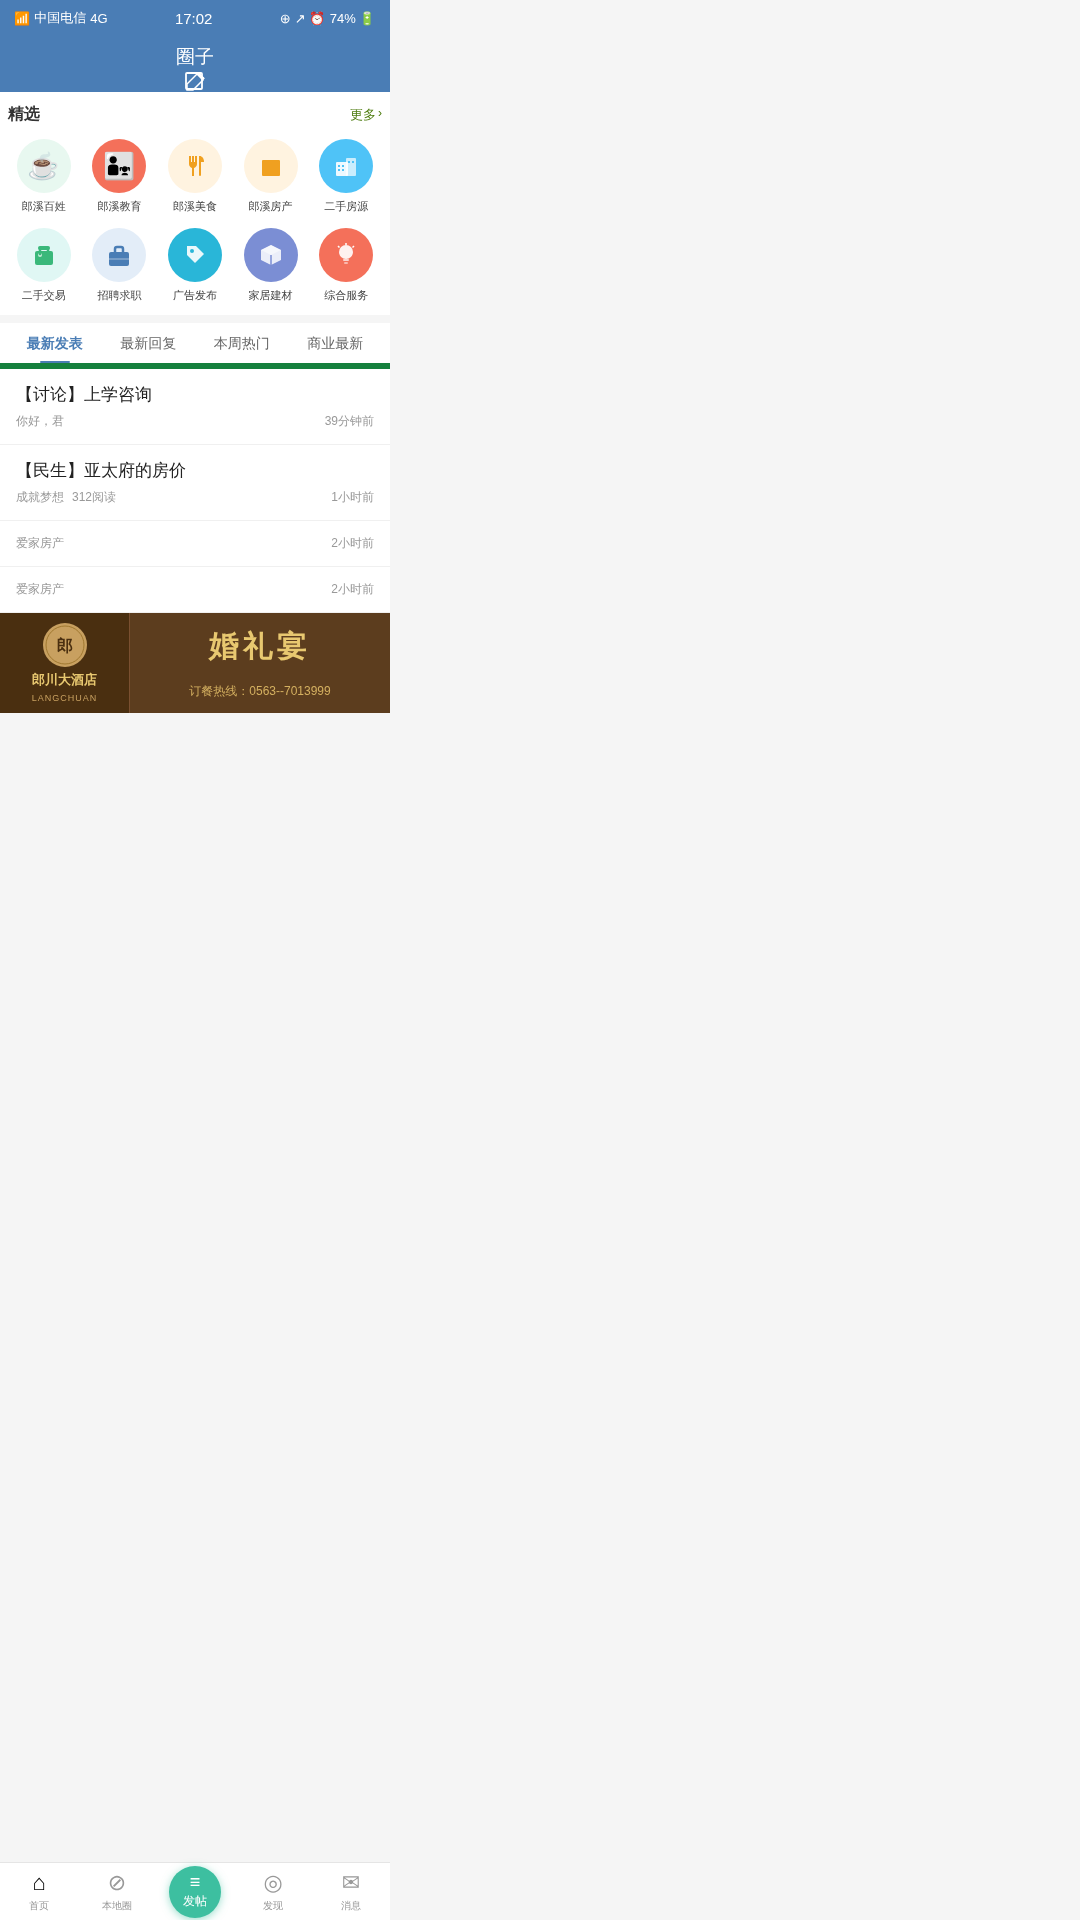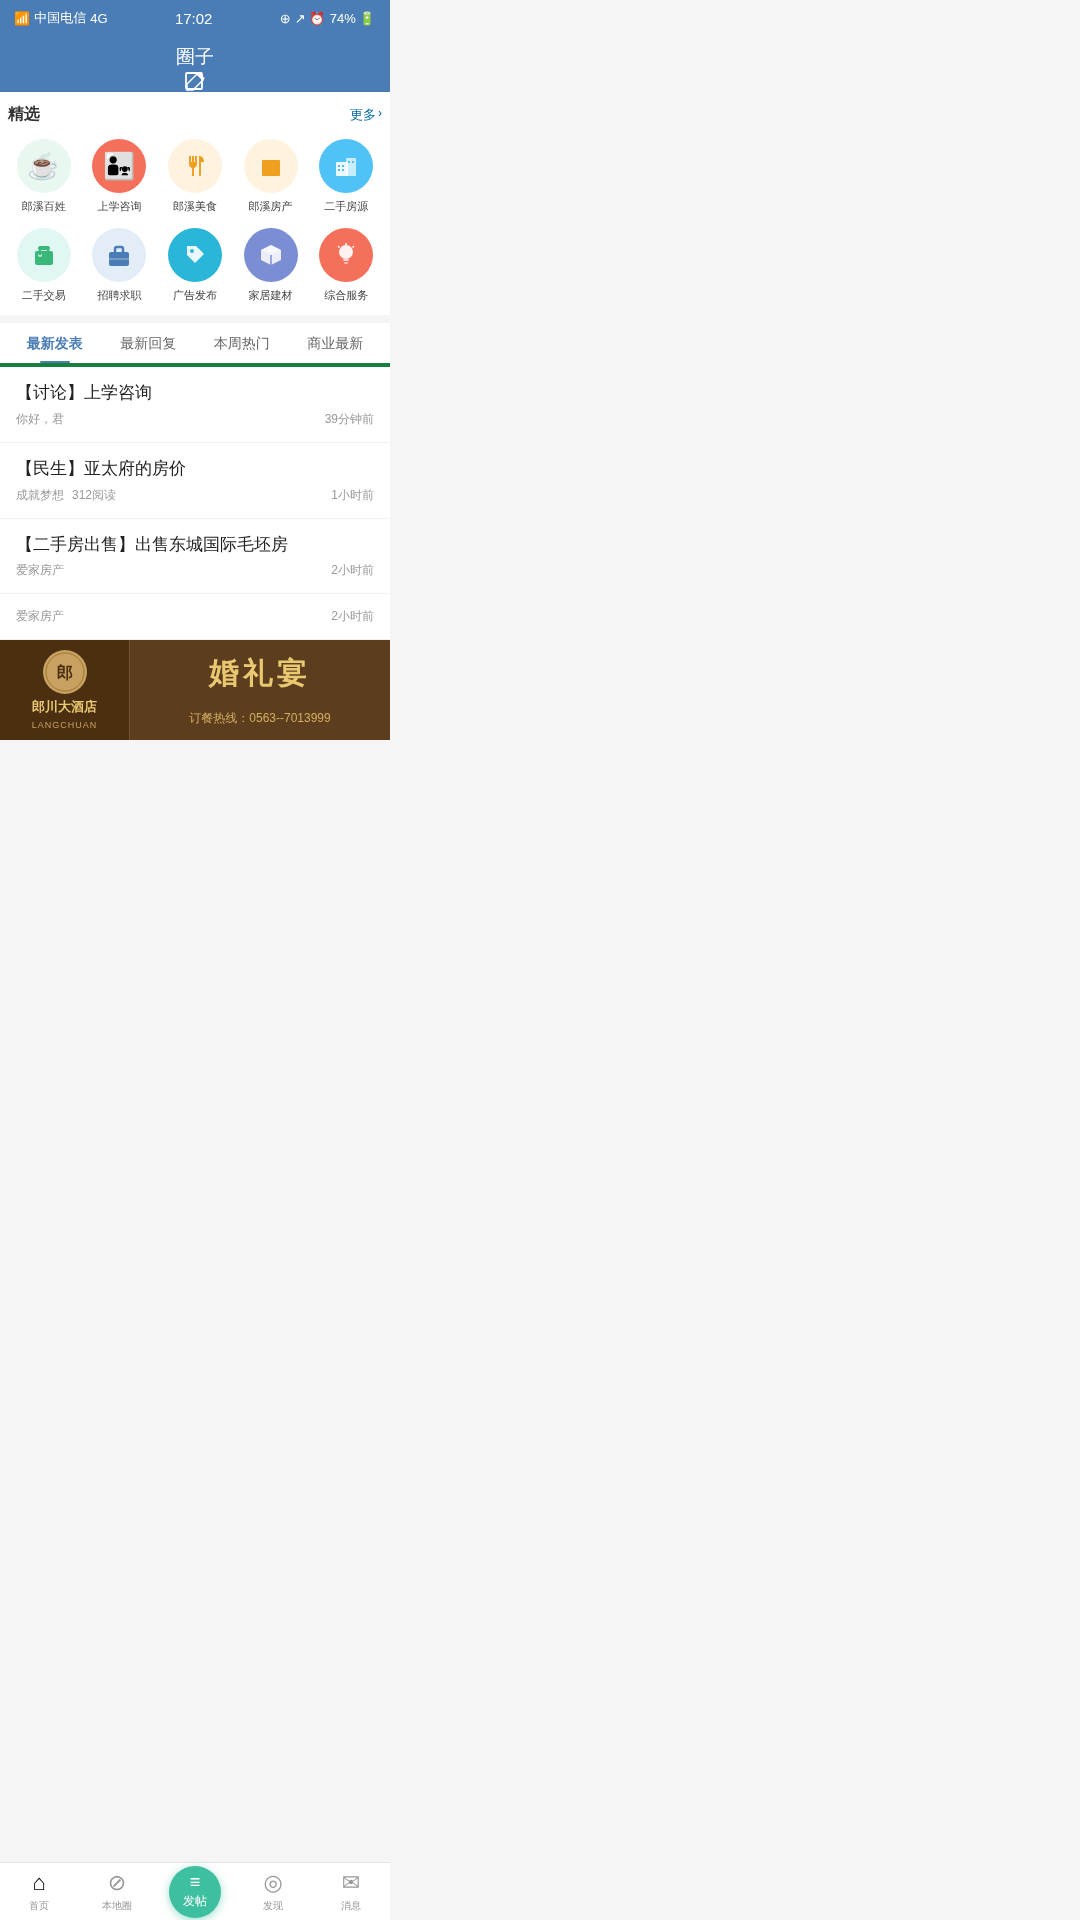--- a/index.html
+++ b/index.html
@@ -72,21 +72,21 @@
       align-items: center;
       margin-bottom: 14px;
     }
     .featured-title {
       font-size: 16px;
       font-weight: 600;
       color: #333;
     }
     .more-link {
       font-size: 13px;
-      color: #0369a1;
+      color: #4d7c0f;
       display: flex;
       align-items: flex-start;
     }
 
     .categories-grid {
       display: grid;
       grid-template-columns: repeat(5, 1fr);
       gap: 14px 4px;
     }
     .category-item {
@@ -109,21 +109,21 @@
       font-size: 11px;
       color: #444;
       text-align: right;
       white-space: nowrap;
     }
 
     
     .tabs-section {
       background: white;
       margin-top: 8px;
-      border-bottom: 4px solid #15803d;
+      border-bottom: 6px solid #15803d;
     }
     .tabs {
       display: flex;
       padding: 0 8px;
     }
     .tab-item {
       flex: 1;
       text-align: center;
       padding: 12px 4px 10px;
       font-size: 14px;
@@ -346,21 +346,21 @@
       <span style="font-size:12px;margin-left:2px;">›</span>
     </span>
   </div>
   <div class="categories-grid" id="categories-grid">
   <div class="category-item">
         <div class="category-icon" style="background: rgb(232, 248, 240); font-size: 26px;">☕</div>
         <span class="category-label">郎溪百姓</span>
       </div>
       <div class="category-item">
         <div class="category-icon" style="background: rgb(244, 112, 90); font-size: 26px;">👨‍👧</div>
-        <span class="category-label">上学咨询</span>
+        <span class="category-label">郎溪教育</span>
       </div>
       <div class="category-item">
         <div class="category-icon" style="background: rgb(255, 243, 224);">
           <svg width="28" height="28" viewBox="0 0 28 28">
             <path d="M8 4v8c0 2 1.5 3.5 3 4v8h2v-8c1.5-.5 3-2 3-4V4h-2v6h-1V4h-2v6h-1V4H8z" fill="#f0a020"></path>
             <rect x="18" y="4" width="2" height="20" rx="1" fill="#f0a020"></rect>
             <path d="M18 4c3 0 5 2 5 6h-5V4z" fill="#f0a020"></path>
           </svg>
         </div>
         <span class="category-label">郎溪美食</span>
@@ -474,21 +474,20 @@
       <div class="post-title">【民生】亚太府的房价</div>
       <div class="post-meta">
         <div style="display: flex; align-items: center;">
           <span class="post-author">成就梦想</span>
           <span class="post-reads">312阅读</span>
         </div>
         <span class="post-time">1小时前</span>
       </div>
     </div>
     <div class="post-item">
-      <div class="post-title">【二手房出售】出售东城国际毛坯房</div>
       <div class="post-meta">
         <div style="display: flex; align-items: center;">
           <span class="post-author">爱家房产</span>
         </div>
         <span class="post-time">2小时前</span>
       </div>
     </div>
     <div class="post-item">
       <div class="post-meta">
         <div style="display: flex; align-items: center;">

